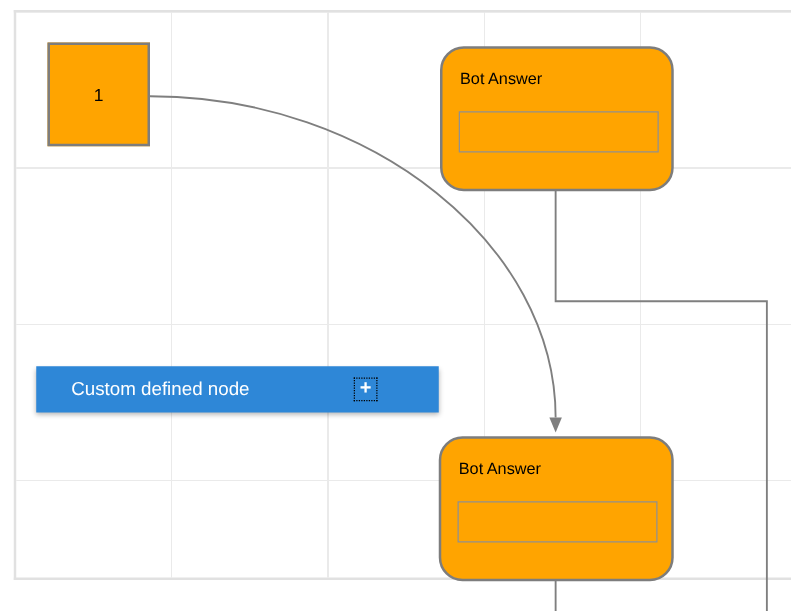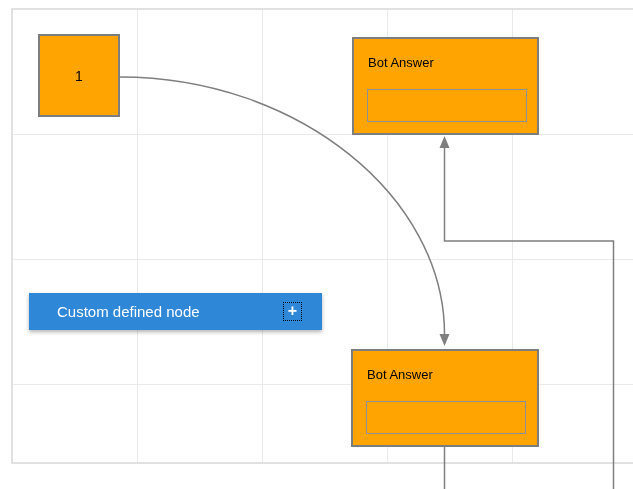--- a/index.html
+++ b/index.html
@@ -30,35 +30,35 @@
   .wires polygon{fill:#7f7f7f;stroke:none;}
 
   
   .node{
     position:absolute;box-sizing:border-box;
     background:#ffa400;border:2px solid #7d7d7d;
   }
   .node-square{left:38px;top:34px;width:82px;height:83px;
     display:flex;align-items:center;justify-content:center;
     font-size:14px;color:#000;}
-  .node-bot{width:188px;height:98px;}
+  .node-bot{width:188px;height:116px;border-radius:19px;}
   .node-bot.top{left:352px;top:37px;width:187px;}
   .node-bot.bottom{left:351px;top:349px;}
   .bot-title{
     position:absolute;left:14px;top:16px;
     font-size:13px;color:#000;white-space:nowrap;
   }
   .bot-input{
     position:absolute;left:13px;top:50px;width:160px;height:33px;
     box-sizing:border-box;border:1px solid #909090;background:transparent;
   }
 
   
   .custom-btn{
-    position:absolute;left:29px;top:293px;width:293px;height:37px;
+    position:absolute;left:29px;top:293px;width:322px;height:37px;
     box-sizing:border-box;background:#2e87d7;
     box-shadow:0 2px 4px rgba(0,0,0,0.3);
     display:flex;align-items:center;
   }
   .custom-btn-label{
     color:#ffffff;font-size:15px;padding-left:28px;white-space:nowrap;
   }
   .plus-port{
     position:absolute;left:254px;top:9px;width:19px;height:19px;
     box-sizing:border-box;border:1px dotted #000000;

